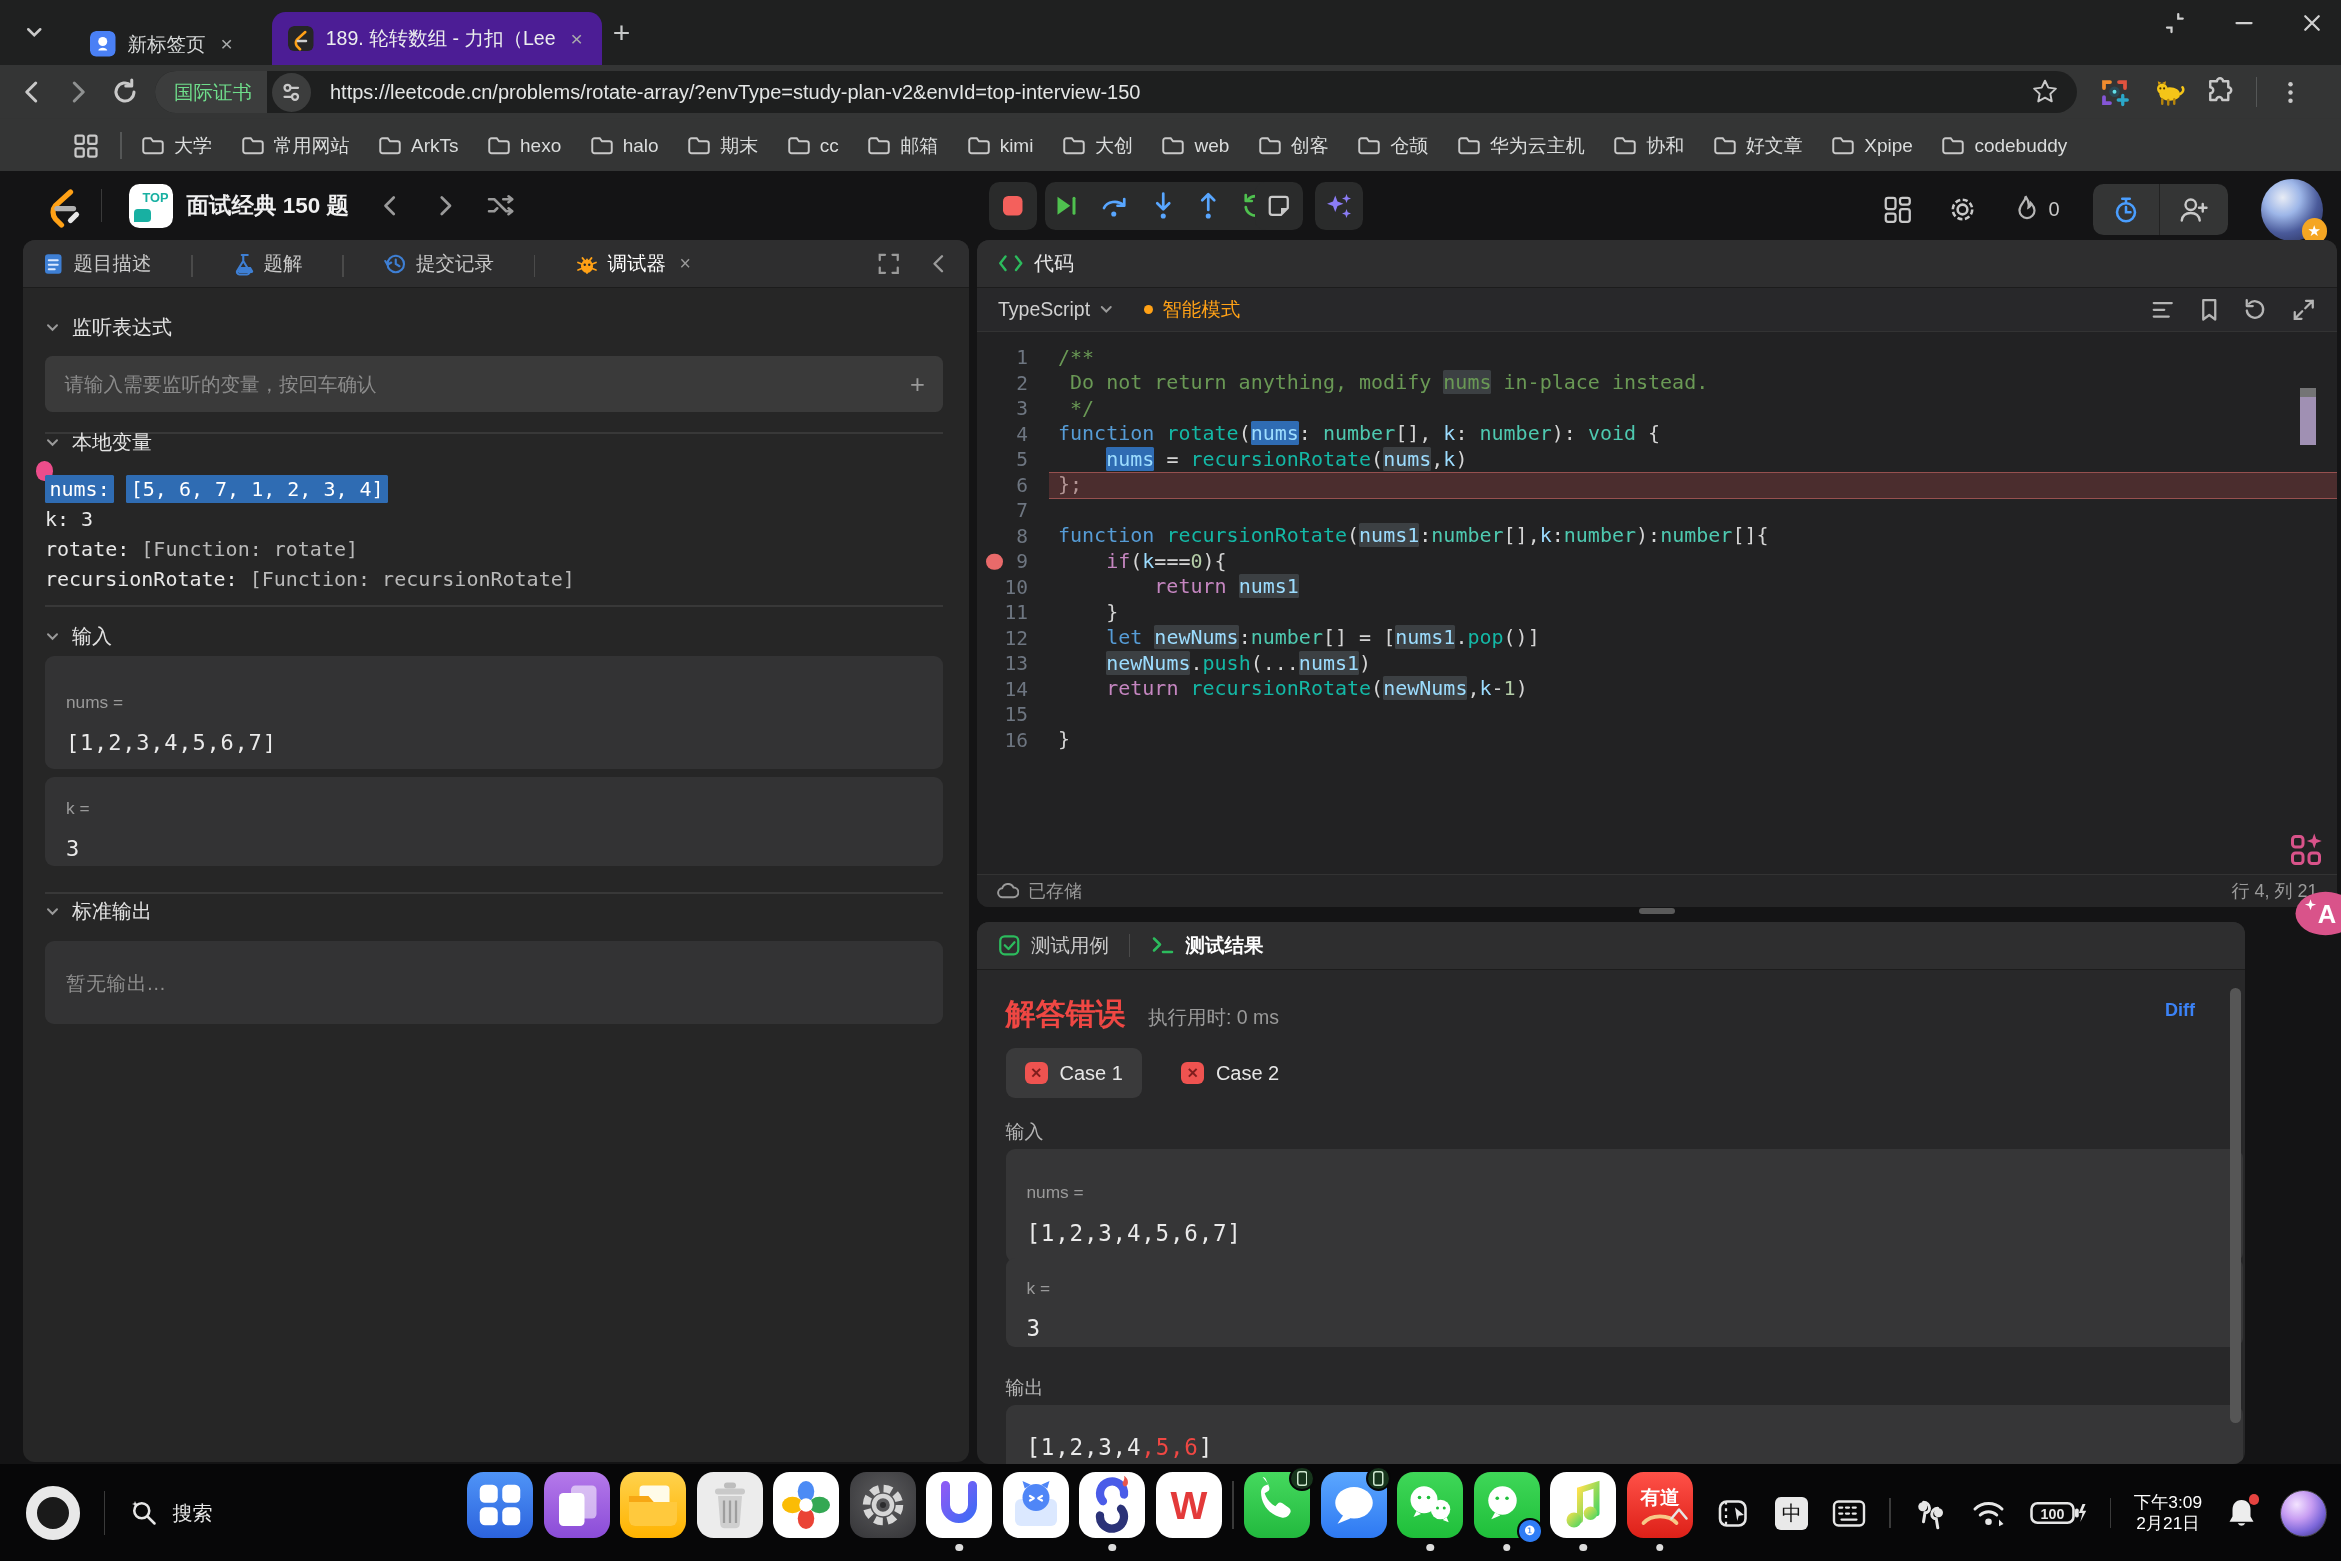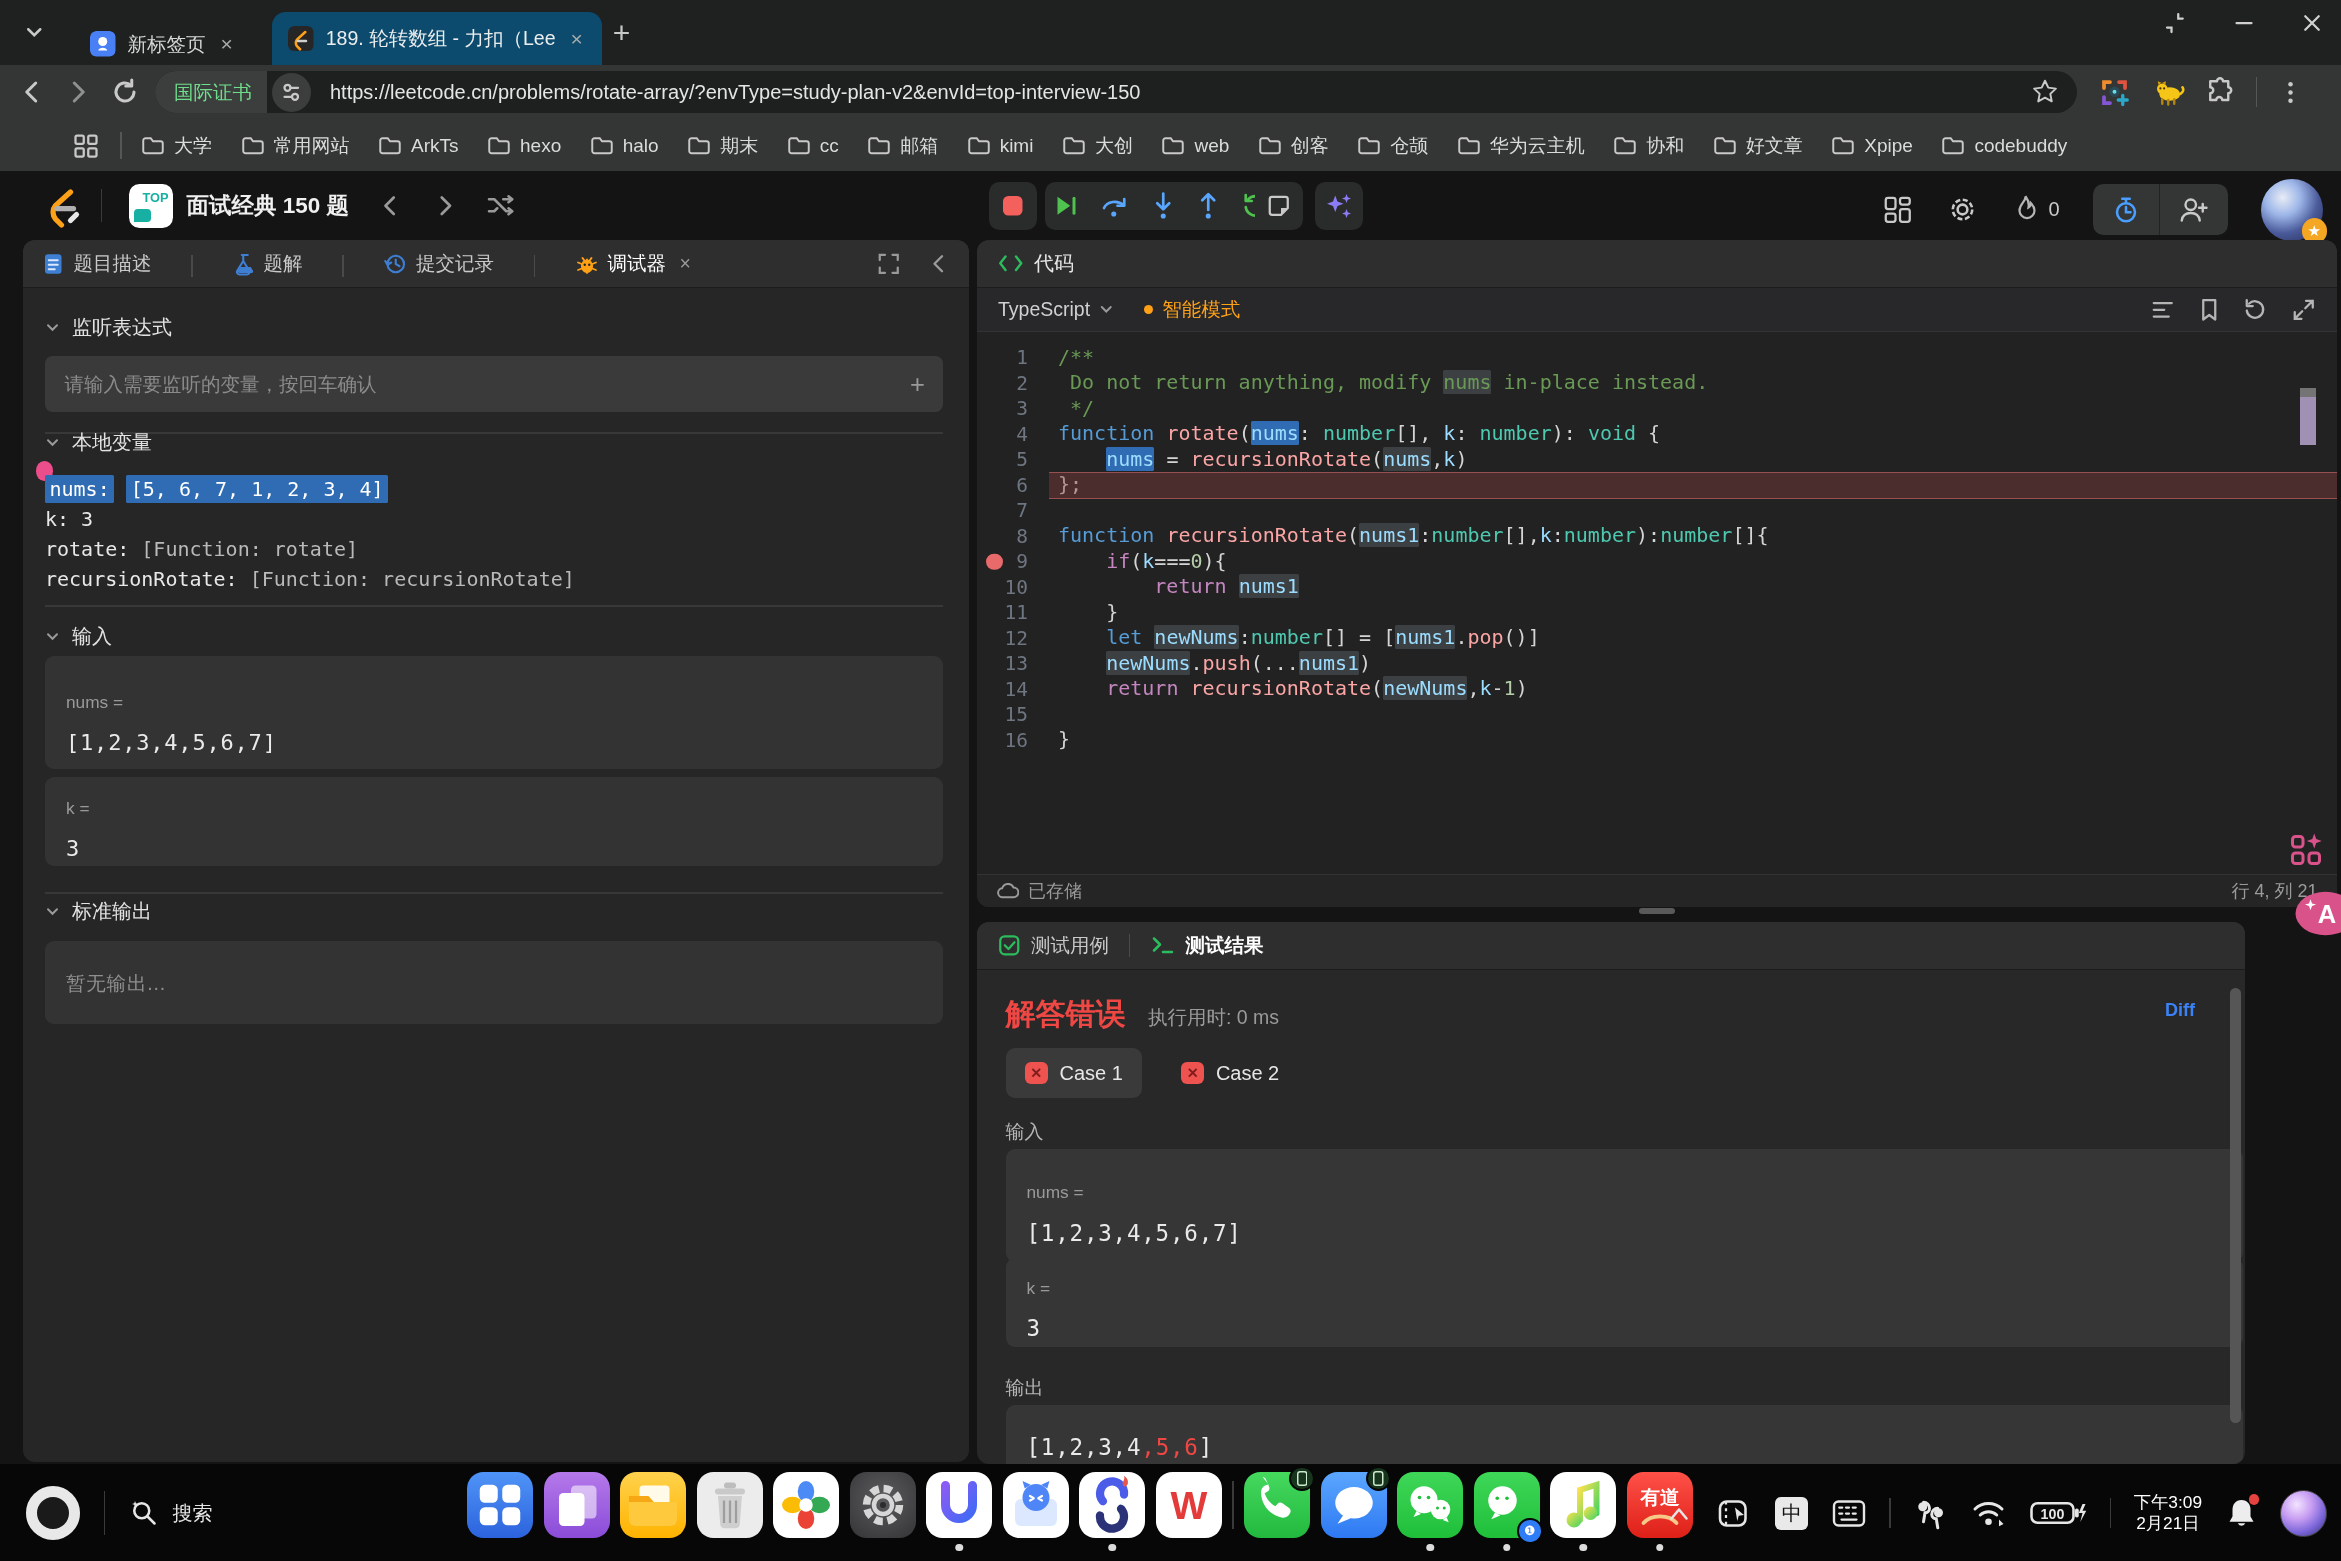--- a/index.html
+++ b/index.html
@@ -7,21 +7,21 @@
   body { font-family:"Liberation Sans", sans-serif; }
   #root { position:relative; width:2342px; height:1561px; background:#161616; overflow:hidden; }
   .mono { font-family:"DejaVu Sans Mono", monospace; }
   svg { display:block; }
 
   
   .tabbar { position:absolute; left:0; top:0; width:2342px; height:65px; background:#1f2020; display:flex; align-items:center; }
   .tab-search-btn { width:42px; height:42px; margin-left:13.5px; border-radius:10.5px; display:flex; align-items:center; justify-content:center; }
   .tab { display:flex; align-items:center; height:53px; margin-top:9px; padding:0 16.5px; border-radius:13.5px 13.5px 0 0; color:#d7d9d9; font-size:19.5px; gap:12px; }
   .tab.inactive { height:42px; margin-top:0; border-radius:10.5px; }
-  .tab.active { background:#0c4a6e; color:#eceeee;text-align:right; }
+  .tab.active { background:#4c1d95; color:#eceeee;text-align:right; }
   .tab .title { max-width:353px; overflow:hidden; white-space:nowrap; }
   .tab .close { color:#a9abab; font-size:21px; padding:0 3px; }
   .favicon { width:25.5px; height:25.5px; border-radius:6px; flex:0 0 auto; }
   .newtab-plus { color:#c7c9c9; font-size:30px; margin-left:10.5px; font-weight:300; }
   .win-controls { position:absolute; right:18px; top:10.5px; display:flex; gap:44px; align-items:center; }
 
   .toolbar { position:absolute; left:0; top:65px; width:2342px; height:54px; background:#343535; display:flex; align-items:center; }
   .nav-ic { margin-left:16.5px; }
   .urlbar { position:relative; margin-left:15px; width:1922px; height:42px; background:#1e1f1f; border-radius:21px; display:flex; align-items:center; }
   .cert-chip { display:flex; align-items:center; height:42px; background:#3c3d3d; border-radius:21px 0 0 21px; padding:0 15px 0 19.5px; }
@@ -89,21 +89,21 @@
   .cp-lang { color:#d0d0d0; font-size:19.5px; margin-left:21px; display:flex; align-items:center; gap:7.5px; }
   .cp-mode { display:flex; align-items:center; gap:9px; margin-left:30px; color:#ffa116; font-size:19.5px; }
   .cp-mode .dot { width:9px; height:9px; border-radius:50%; background:#ffa116; }
   .cp-tools { margin-left:auto; margin-right:21px; display:flex; gap:22.5px; }
   .editor { position:absolute; left:0; top:92px; width:100%; height:542px; background:#222223; }
   .code-line { position:relative; display:flex; height:25.5px; align-items:center; }
   .code-line .gut { width:72px; text-align:right; padding-right:21px; color:#6e7681; font-size:19.5px; font-family:"DejaVu Sans Mono",monospace; flex:0 0 auto; position:relative; }
   .code-line .bp { position:absolute; left:9px; top:50%; transform:translateY(-50%); width:16.5px; height:16.5px; border-radius:50%; background:#e96a6a; }
   .code-line pre { font-family:"DejaVu Sans Mono",monospace; font-size:20px; line-height:25.5px; padding-left:9px; }
   .code-line.exec::after { content:''; position:absolute; left:72px; right:0; top:-0.8px; bottom:-0.8px; background:rgba(134,62,62,.42); border-top:0.8px solid #96504f; border-bottom:0.8px solid #96504f; }
-  .tk-kw{color:#569cd6}.tk-ctrl{color:#c586c0}.tk-fn{color:#fca5a5}.tk-var{color:#9cdcfe}
+  .tk-kw{color:#569cd6}.tk-ctrl{color:#c586c0}.tk-fn{color:#14b8a6}.tk-var{color:#9cdcfe}
   .tk-type{color:#4ec9b0}.tk-cmt{color:#6a9955}.tk-num{color:#b5cea8}.tk-pln{color:#d4d4d4}
   .hl-s{background:#2f6cb3; border-radius:1.5px;}
   .hl-o{background:#3c4043; border-radius:1.5px;}
   .minimap-cap { position:absolute; right:21px; top:56px; width:16.5px; height:9px; background:#8a8a8a; opacity:.8; }
   .minimap-thumb { position:absolute; right:21px; top:65px; width:16.5px; height:48px; background:#b6a3cd; opacity:.85; }
   .cp-footer { position:absolute; left:0; bottom:0; width:100%; height:33px; border-top:0.8px solid #333; display:flex; align-items:center; color:#9a9a9a; font-size:18px; background:#252526; }
   .cp-footer .saved { display:flex; align-items:center; gap:9px; margin-left:19.5px; }
   .cp-footer .pos { margin-left:auto; margin-right:19.5px; }
 
   .drag-handle { position:absolute; left:1639px; top:737px; width:36px; height:6px; border-radius:3px; background:#5a5a5a; }

